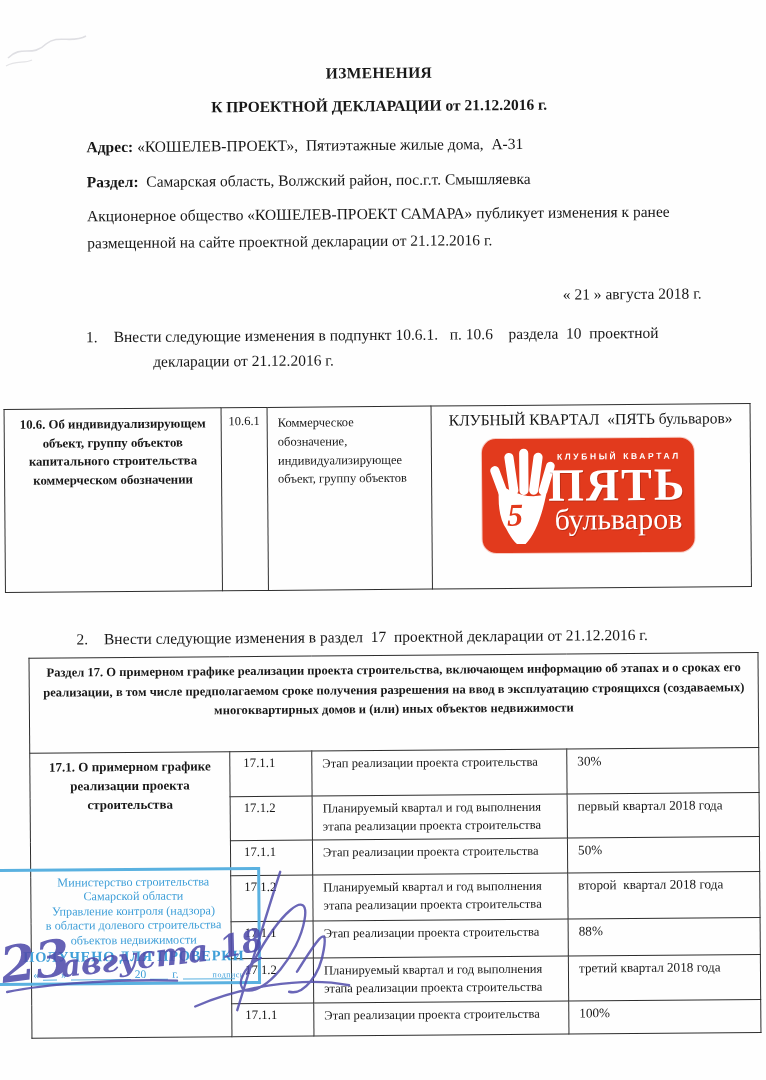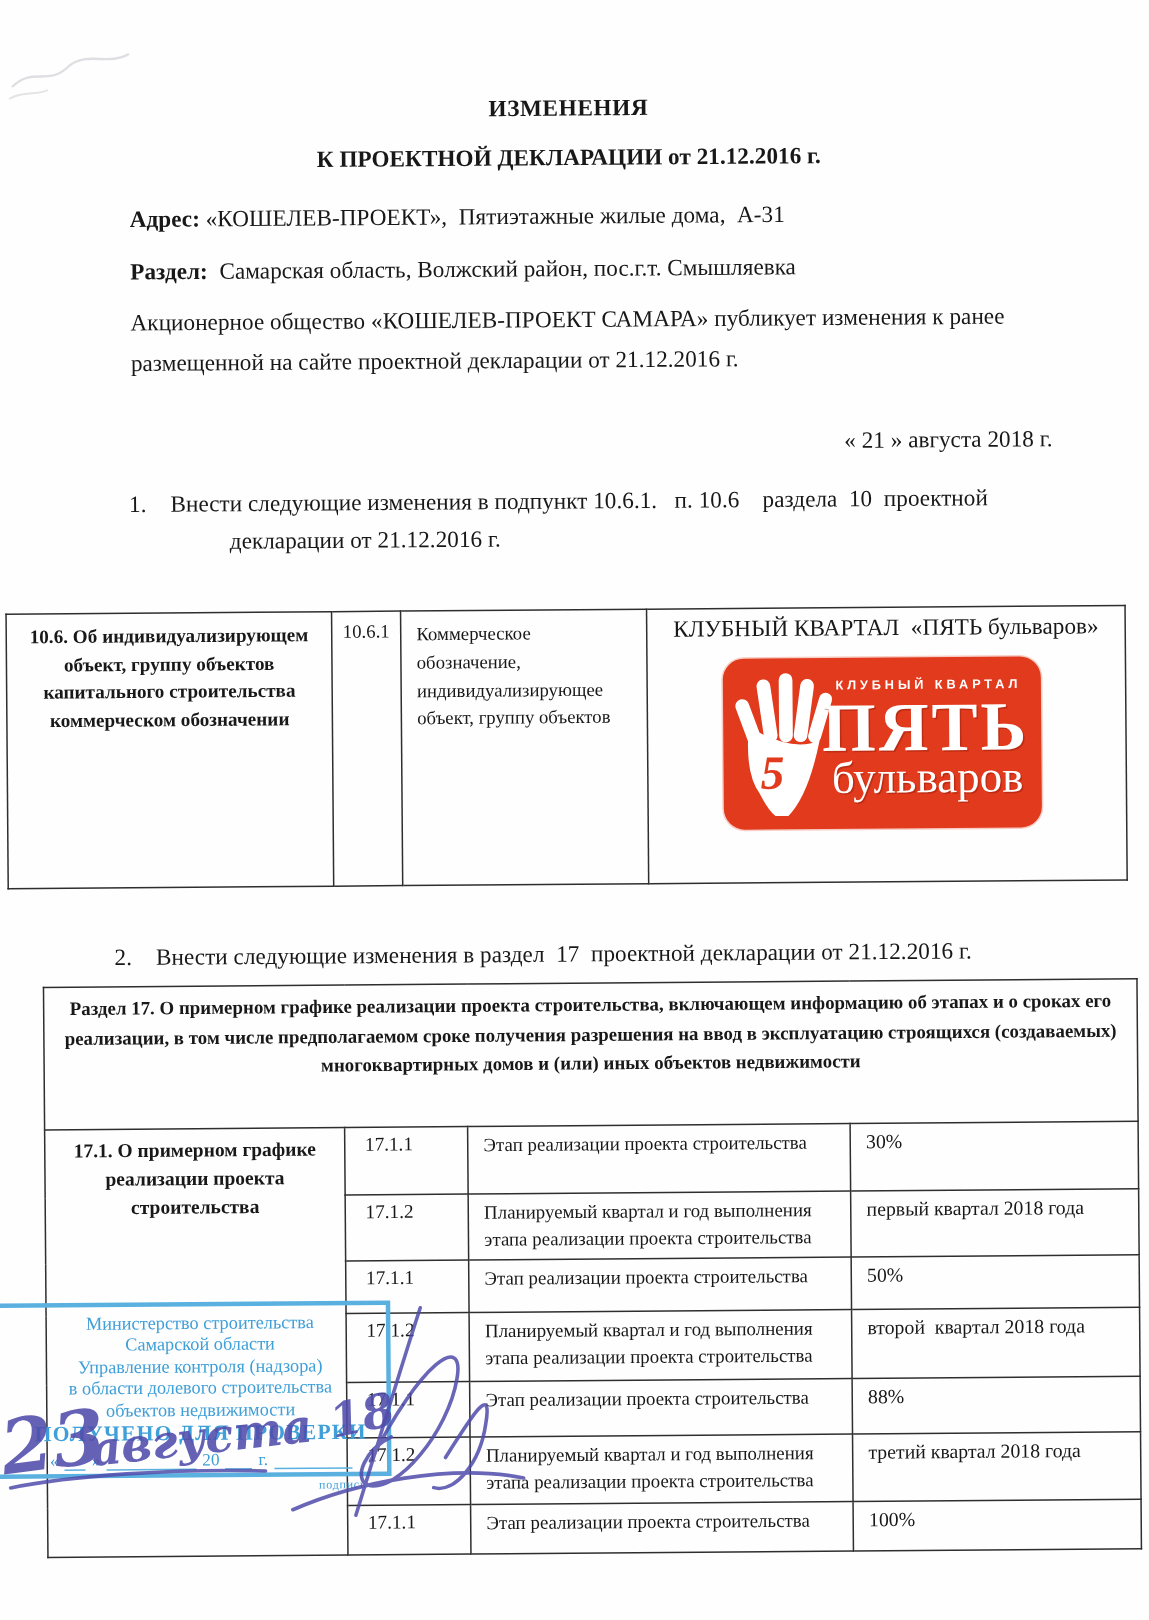--- a/index.html
+++ b/index.html
@@ -53,21 +53,21 @@
   .val-cell{font-size:13.2px;padding-left:10px;}
 
   .stamp{position:absolute;left:-30px;top:866px;width:288px;height:117px;border:3px solid #5ab1e0;
          color:#3f9fd8;text-align:center;padding:4px 6px 0 40px;box-sizing:border-box;
          font-size:12.2px;line-height:14.4px;z-index:5;}
   .stamp .received{font-weight:bold;font-size:14.4px;letter-spacing:.8px;margin-top:2px;}
   .form-line{position:relative;display:flex;align-items:flex-end;justify-content:center;
              gap:4px;margin-top:5px;font-size:11.5px;line-height:12px;}
   .blank{display:inline-block;border-bottom:1.5px solid #5ab1e0;height:11px;}
   .w14{width:14px}.w60{width:60px}.w18{width:18px}.w52{width:52px}
-  .sig-caption{position:absolute;right:8px;top:17px;font-size:8px;letter-spacing:.5px;}
+  .sig-caption{position:absolute;right:8px;top:2px;font-size:8px;letter-spacing:.5px;}
 
   .handwriting{position:absolute;left:-6px;top:853px;z-index:6;}
   .penmark{position:absolute;left:2px;top:14px;opacity:.55;}
 </style>
 </head>
 <body>
 
 <div class="page">
 
   <svg class="penmark" width="120" height="60" viewBox="0 0 120 60">

